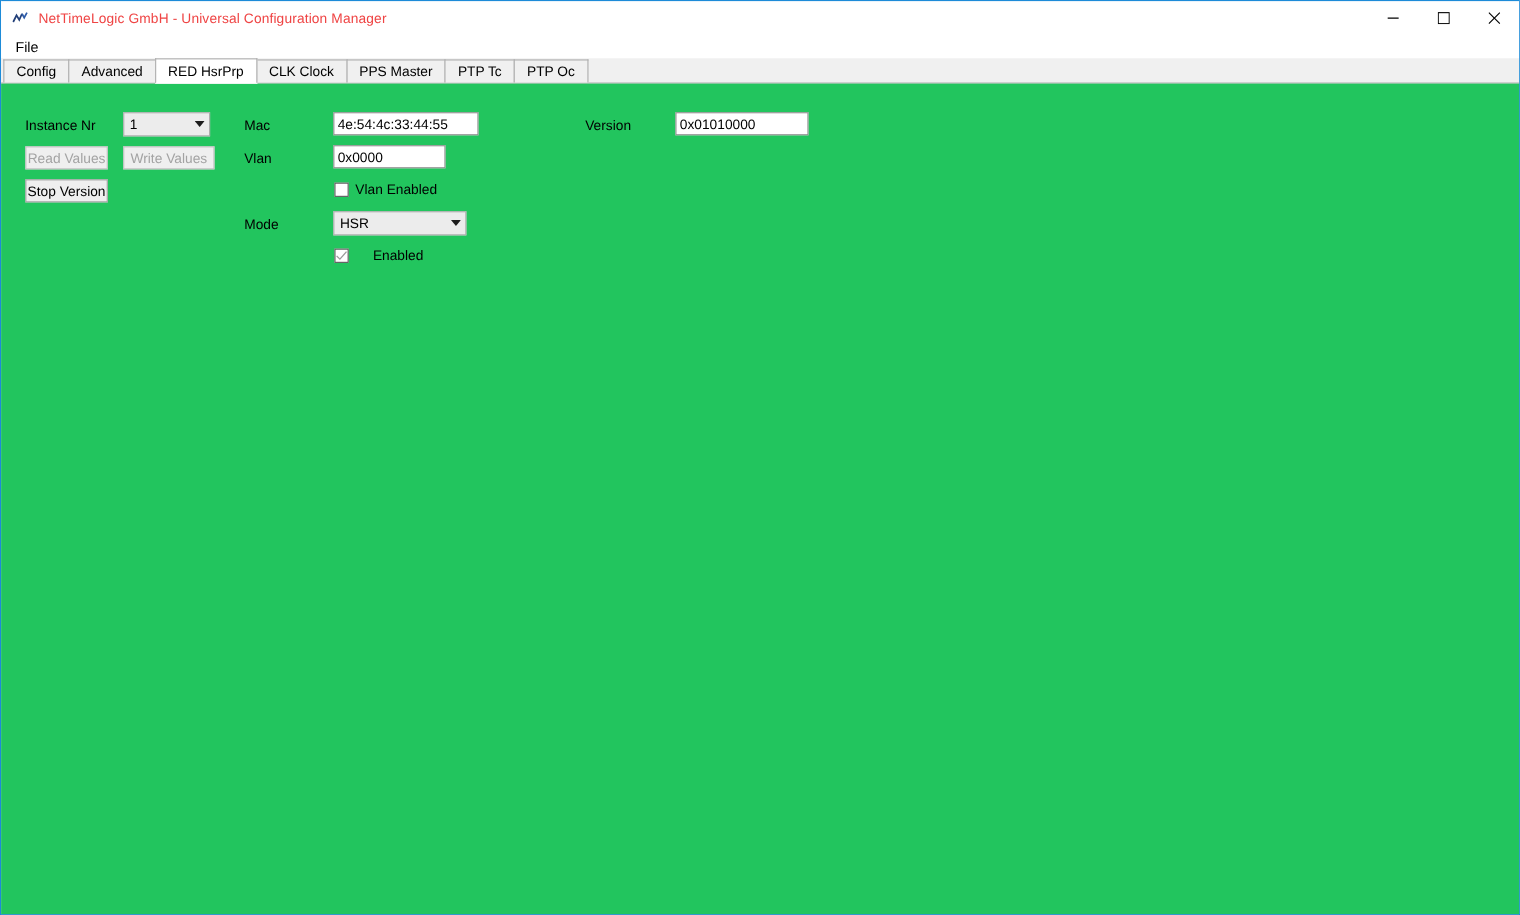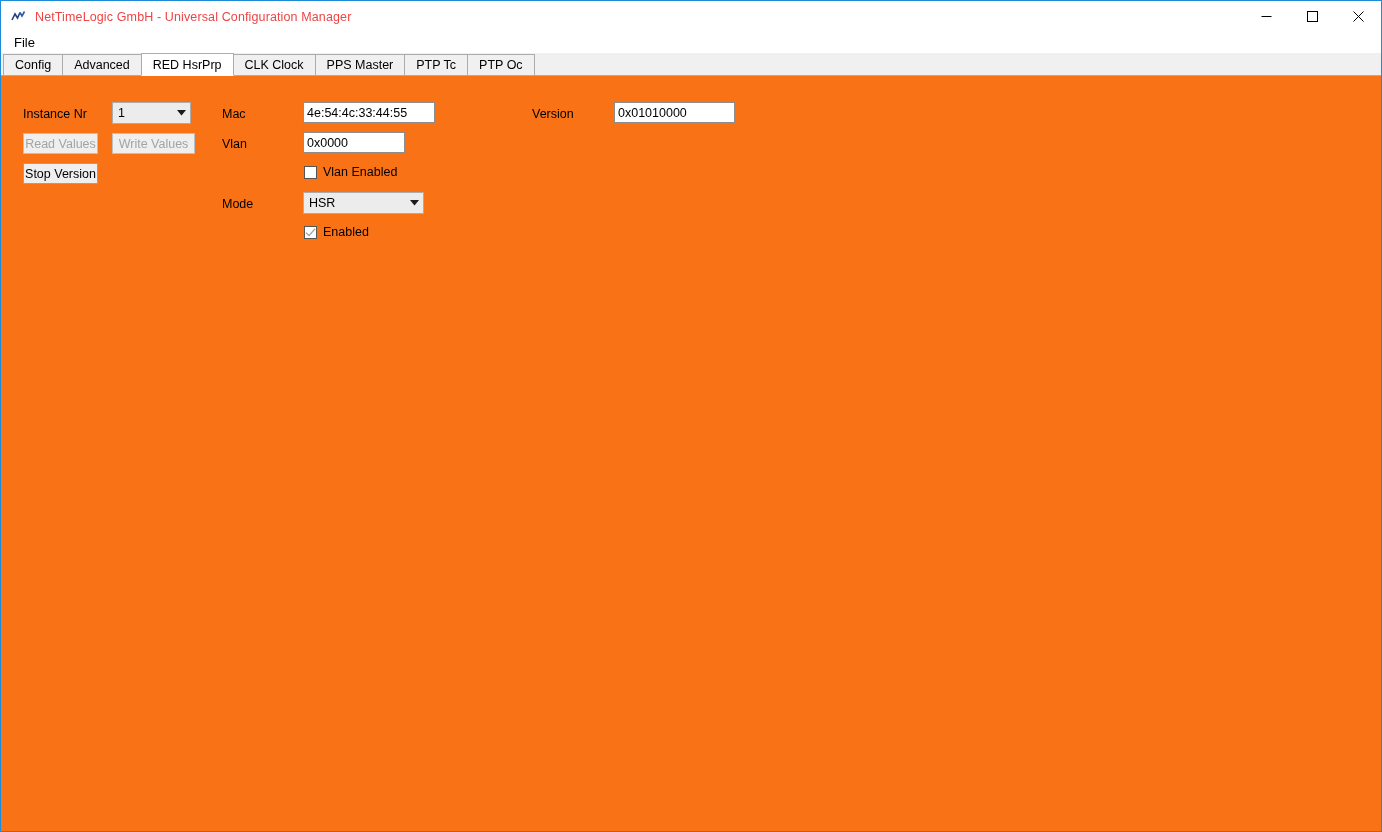--- a/index.html
+++ b/index.html
@@ -122,21 +122,21 @@
     background: #ffffff;
     height: 23px;
     margin-bottom: -1px;
     z-index: 3;
     border-bottom: 1px solid #ffffff;
   }
 
   
   #content {
     flex: 1;
-    background: #f97316;
+    background: #22c55e;
     position: relative;
   }
 
   .field-label {
     position: absolute;
     font-size: 12.5px;
     color: #000000;
     white-space: nowrap;
     cursor: default;
   }
@@ -315,21 +315,21 @@
     <div class="field-label" style="left:221px; top:121px;">Mode</div>
     <div class="combo" style="left:302px; top:116px; width:121px;">
       <span class="combo-value">HSR</span>
       <span class="combo-arrow">
         <svg width="9" height="6" viewBox="0 0 9 6">
             <polygon points="0,0 9,0 4.5,5.5" fill="#1c1c1c"></polygon>
           </svg>
       </span>
     </div>
 
-    <div class="checkrow" style="left:303px; top:149px;">
+    <div class="checkrow" style="left:303px; top:149px;gap:16px;">
       <span class="checkbox-box">
         <svg width="11" height="9" viewBox="0 0 11 9">
           <polyline points="1,4.6 4,7.6 10,0.8" fill="none" stroke="#9a9a9a" stroke-width="1.2"></polyline>
         </svg>
       </span>
       <span class="check-label">Enabled</span>
     </div>
 
     <div class="field-label" style="left:531px; top:31px;">Version</div>
     <input class="textbox" style="left: 613px; top: 26px; width: 121px;" type="text" value="0x01010000">

